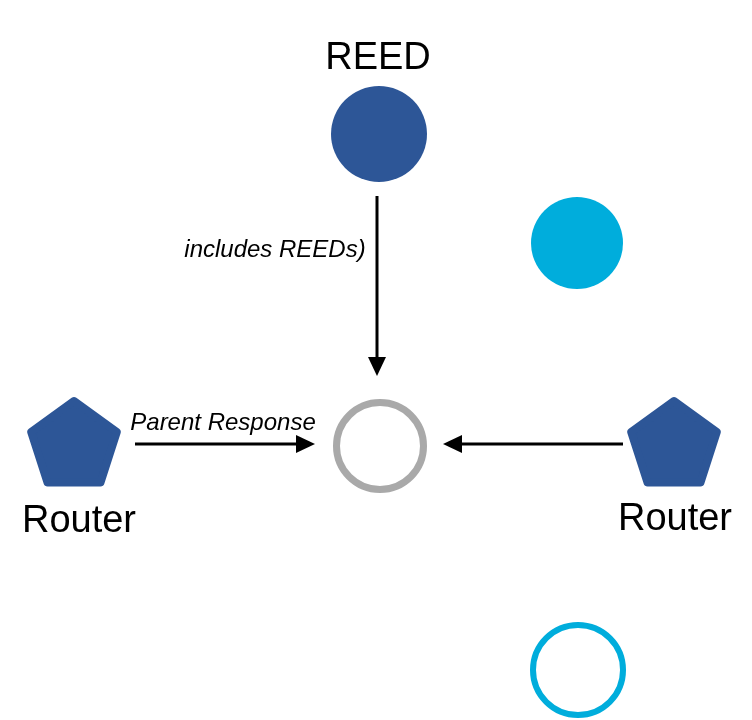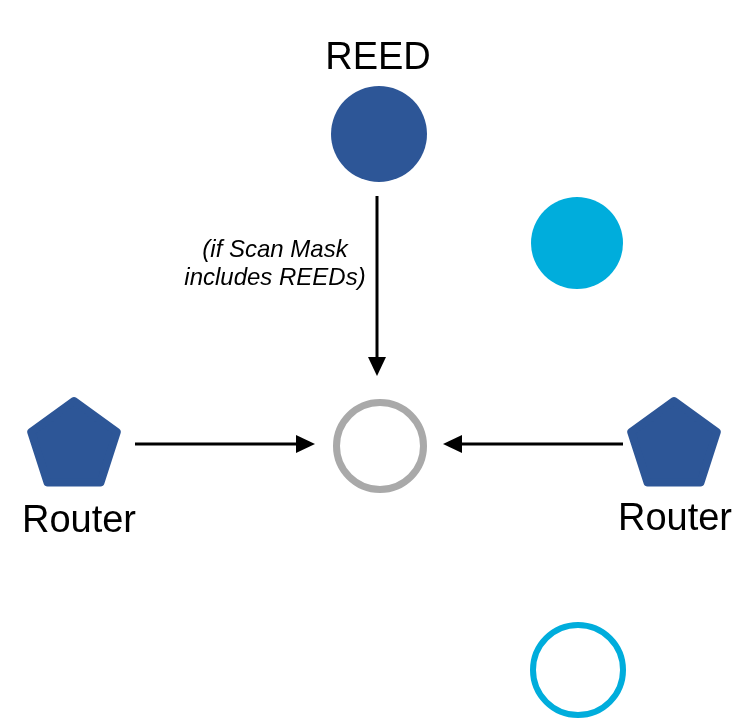--- a/index.html
+++ b/index.html
@@ -60,24 +60,24 @@
     <polygon points="443,428 462,419 462,437" fill="#000000"></polygon>
 
     <polygon points="674,385 716.8,416.1 700.5,466.4 647.5,466.4 631.2,416.1" stroke-width="8" stroke-linejoin="round" fill="#2D5697" stroke="#2D5697"></polygon>
 
     <circle cx="578" cy="654" r="45" fill="#ffffff" stroke-width="6" stroke="#00ADDC"></circle>
   </svg>
 
   <div class="node-label centered" style="left:378px; top:20px;">REED</div>
 
   <div class="note center-text" style="left:275px; top:219px;">
-    <div>(if Scan Mask</div>
     <div>includes REEDs)</div>
   </div>
 
 
+  <div class="note center-text" style="left:223px; top:392px;">Parent Response</div>
 
   <div class="node-label centered" style="left:79px; top:483px;">Router</div>
 
   <div class="node-label centered" style="left:675px; top:481px;">Router</div>
 
 
 </div>
 
 </body></html>

